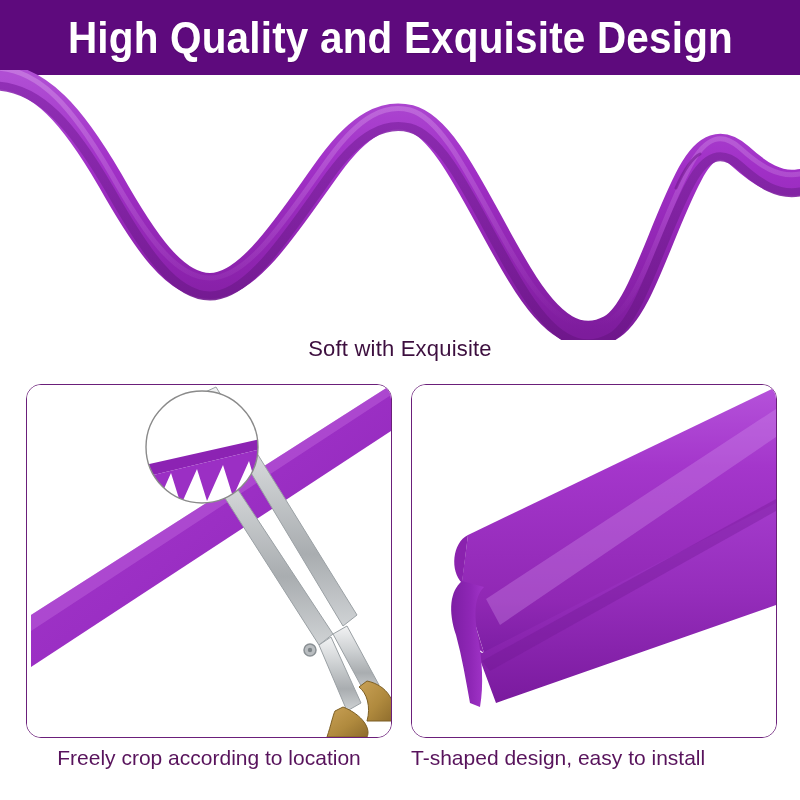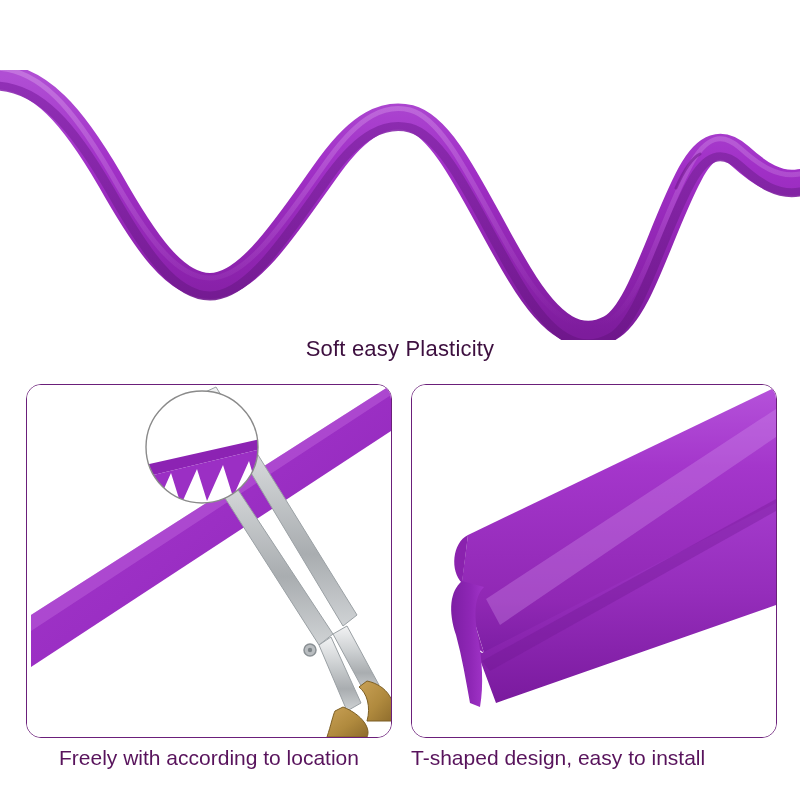--- a/index.html
+++ b/index.html
@@ -79,20 +79,23 @@
     white-space: nowrap;
   }
   .caption-left  { left: 26px;  width: 366px; text-align: center; }
   .caption-right { left: 411px; width: 366px; }
 </style>
 </head>
 <body>
 
 <div class="page">
 
+  <div class="banner">
+    <div class="banner-title">High Quality and Exquisite Design</div>
+  </div>
 
   <div class="hero">
     <svg viewBox="0 0 800 270" xmlns="http://www.w3.org/2000/svg">
       <defs>
         <linearGradient id="ribbonFace" x1="0" y1="0" x2="0" y2="1">
           <stop offset="0%" stop-color="#b04ed4"></stop>
           <stop offset="35%" stop-color="#a130c7"></stop>
           <stop offset="75%" stop-color="#8d23ae"></stop>
           <stop offset="100%" stop-color="#7d1c9c"></stop>
         </linearGradient>
@@ -136,21 +139,21 @@
                C 448 50, 480 132, 520 197
                C 552 250, 580 266, 610 250
                C 640 234, 660 152, 690 96
                C 706 66, 722 62, 740 78
                C 760 96, 778 108, 800 104" fill="none" stroke="url(#ribbonGloss)" stroke-width="5" stroke-linecap="round" opacity="0.55"></path>
 
       <path d="M 676 118 C 684 100, 692 88, 700 84" fill="none" stroke="#6d1689" stroke-width="3" opacity="0.55" stroke-linecap="round"></path>
     </svg>
   </div>
 
-  <div class="hero-caption">Soft easy Plasticity</div>
+  <div class="hero-caption">Soft with Exquisite</div>
 
   <div class="panel panel-left">
     <svg viewBox="0 0 364 352" xmlns="http://www.w3.org/2000/svg">
       <defs>
         <linearGradient id="stripFlat" x1="0" y1="0" x2="1" y2="1">
           <stop offset="0%" stop-color="#a53ccb"></stop>
           <stop offset="50%" stop-color="#9b2fc4"></stop>
           <stop offset="100%" stop-color="#8c23b3"></stop>
         </linearGradient>
         <linearGradient id="bladeGrad" x1="0" y1="0" x2="0" y2="1">
@@ -237,17 +240,17 @@
                C 50 272, 54 296, 58 318
                L 68 322 C 72 300, 70 274, 66 252
                C 62 230, 62 212, 72 202 Z" fill="url(#tStem)"></path>
 
       <polygon points="364,24 364,52 88,240 74,214" fill="#d394ec" opacity="0.32"></polygon>
 
       <polygon points="364,114 364,126 78,286 70,276" fill="#6f1791" opacity="0.35"></polygon>
     </svg>
   </div>
 
-  <div class="panel-caption caption-left">Freely with according to location</div>
+  <div class="panel-caption caption-left">Freely crop according to location</div>
 
   <div class="panel-caption caption-right">T-shaped design, easy to install</div>
 
 </div>
 
 </body></html>

